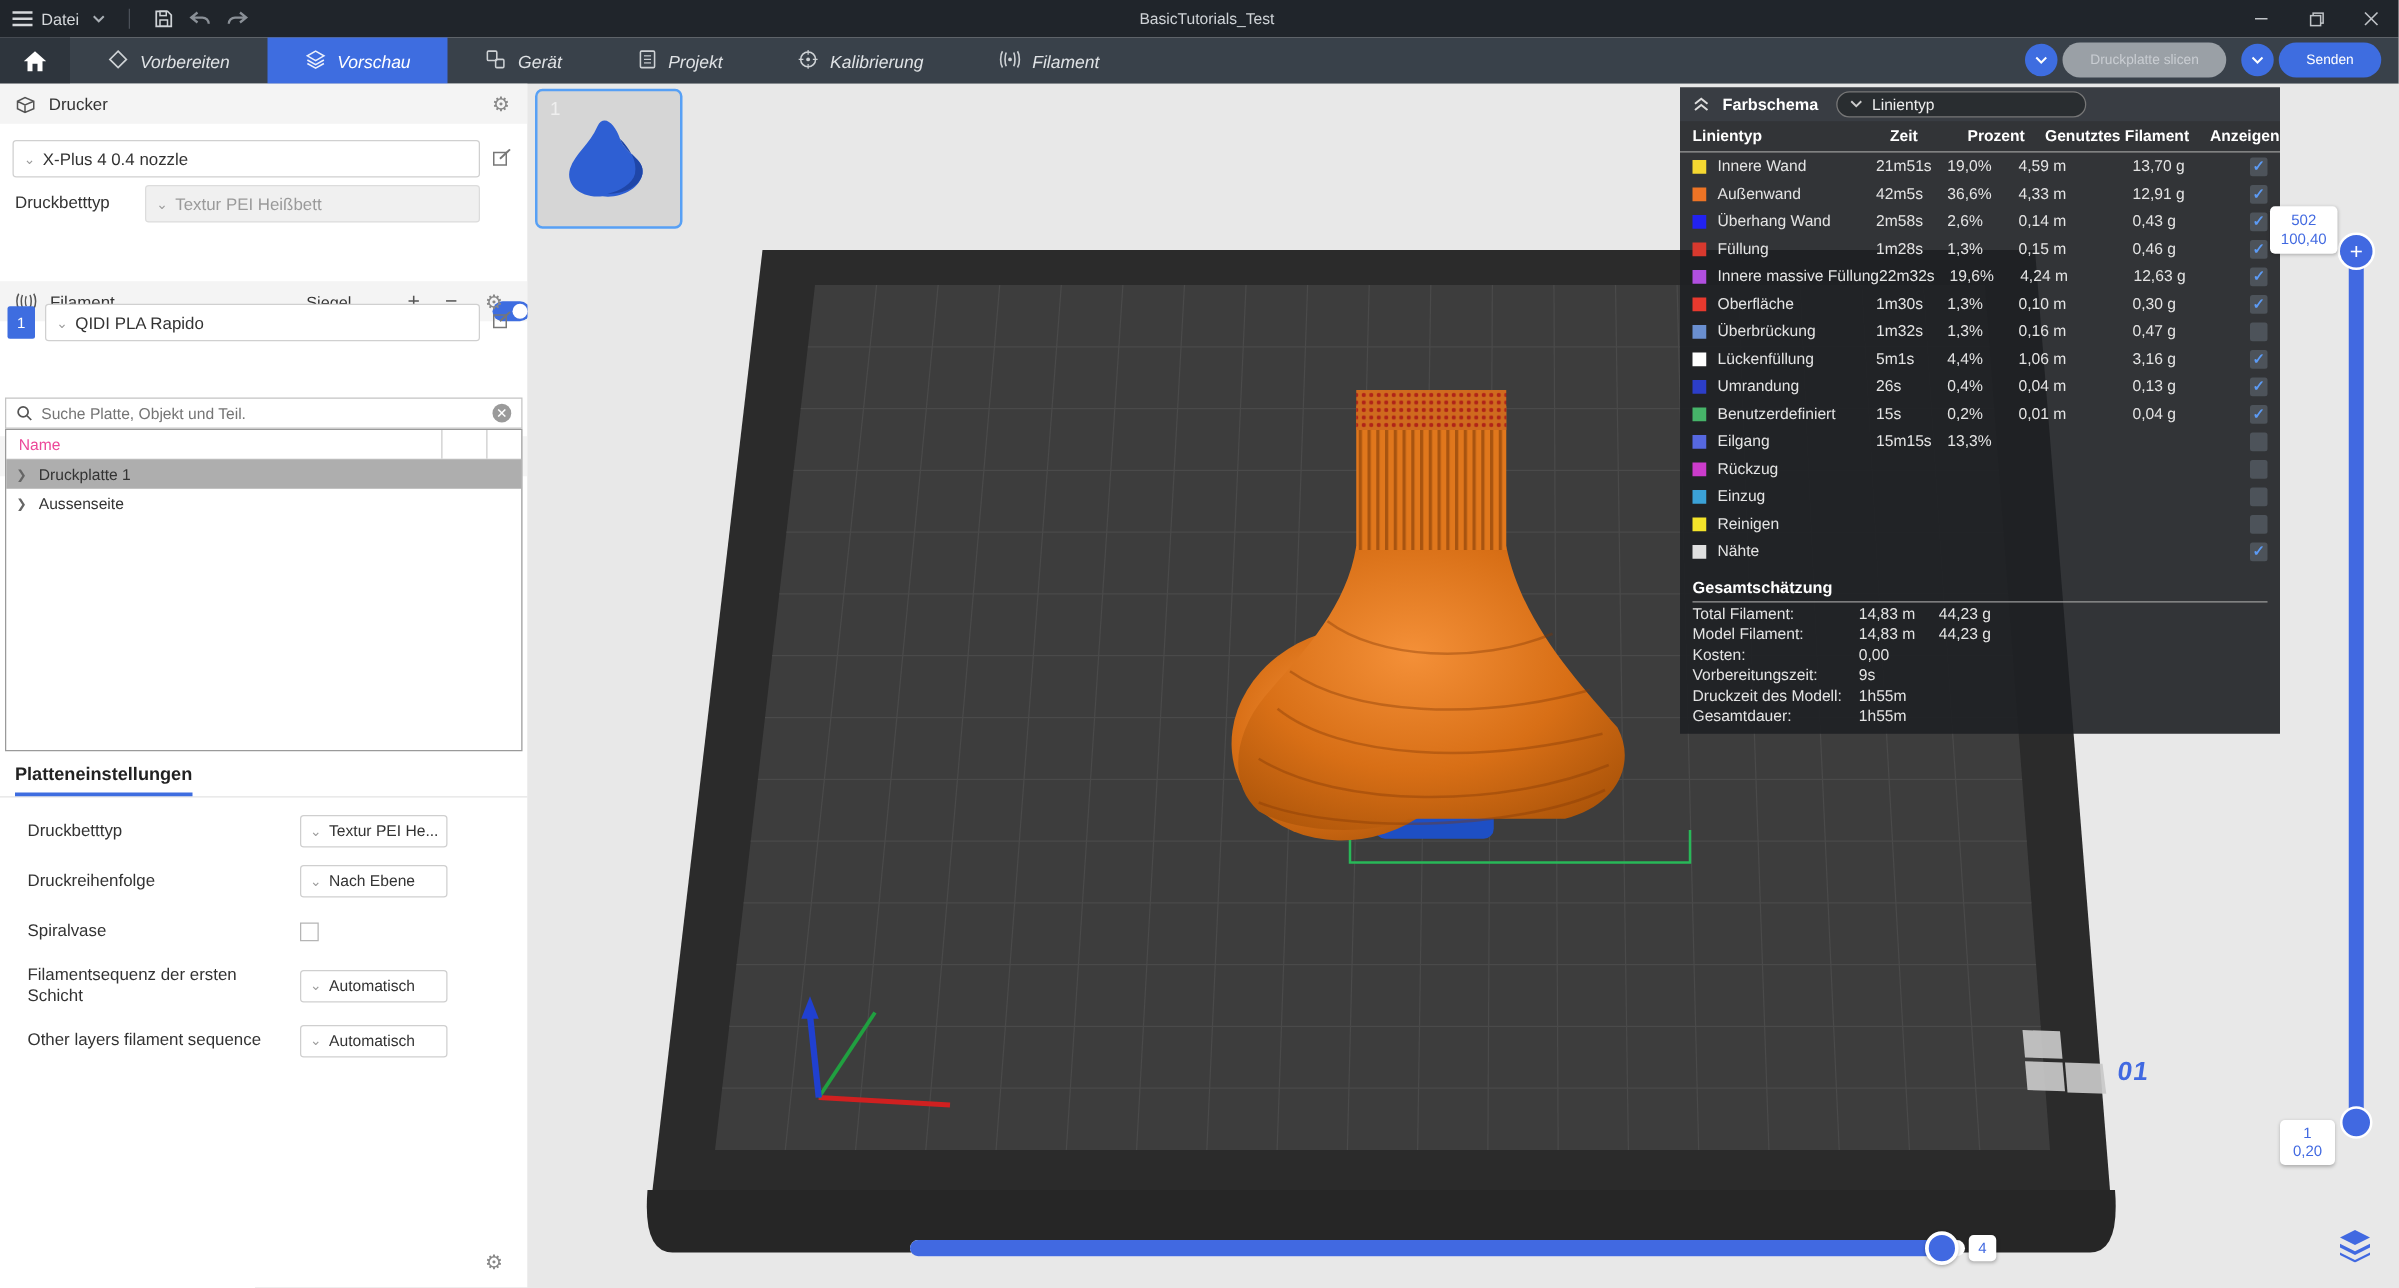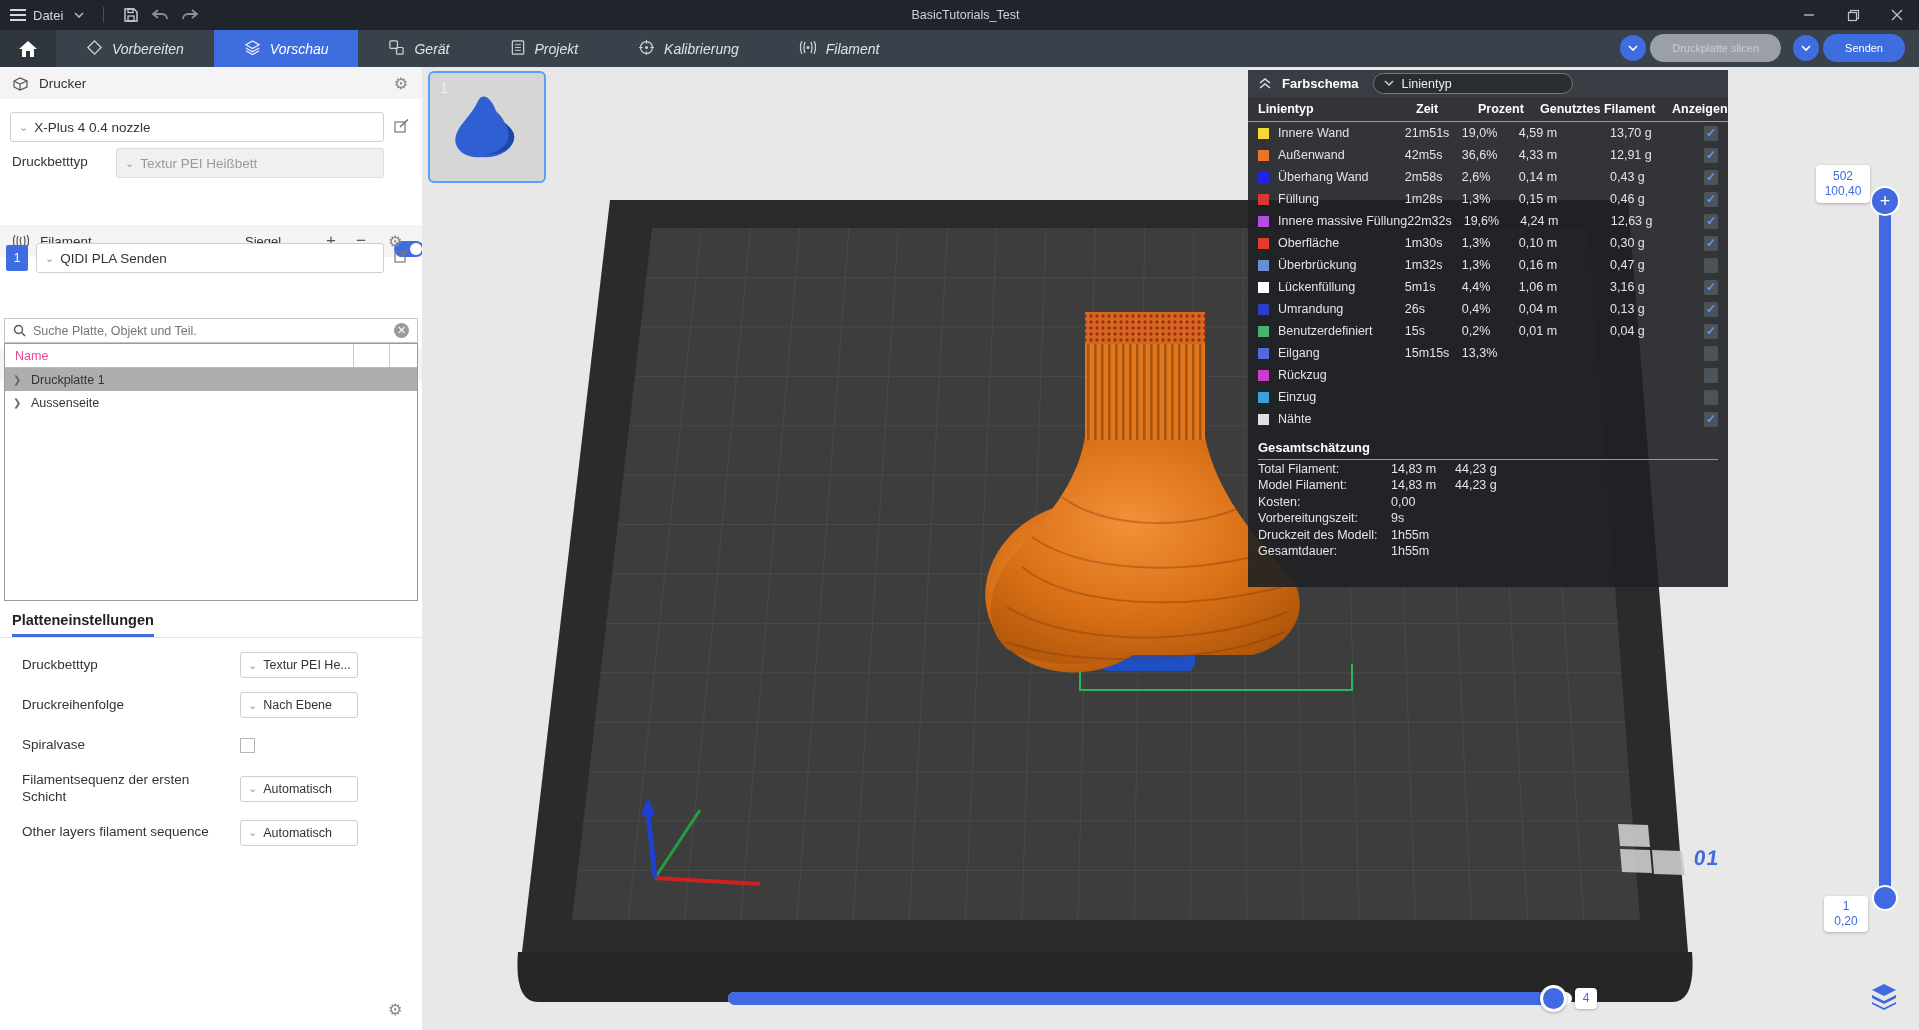--- a/index.html
+++ b/index.html
@@ -74,21 +74,21 @@
 
   
   #viewport { position:absolute; left:422px; top:67px; width:1497px; height:963px; background:#e8e8e8; }
   #scene { position:absolute; left:0; top:0; }
   #thumb-card { position:absolute; left:6px; top:4px; width:118px; height:112px; background:#d6d6d6;
     border:2px solid #57a0f5; border-radius:6px; }
   #thumb-num { position:absolute; left:10px; top:6px; color:#efefef; font-size:15px; }
   #plate-mark { position:absolute; left:1272px; top:779px; color:#4169e1; font-weight:bold; font-size:21px; transform:skewX(-8deg); letter-spacing:1px; }
 
   
-  #cs-panel { position:absolute; left:1248px; top:70px; width:480px; height:517px;
+  #cs-panel { position:absolute; left:1344px; top:70px; width:480px; height:517px;
     background:rgba(30,32,35,0.90); color:#e4e4e4; font-size:12.5px; }
   #cs-head { height:27px; background:rgba(58,62,67,0.95); display:flex; align-items:center; gap:10px; padding:0 10px; }
   #cs-title { font-weight:bold; color:#fff; font-size:13px; }
   #cs-select { margin-left:4px; width:200px; height:21px; border:1px solid #777; border-radius:11px;
     background:rgba(40,43,47,.9); display:flex; align-items:center; gap:8px; padding:0 10px; color:#eee; }
   #cs-cols { display:flex; align-items:center; height:25px; padding:0 10px; font-weight:bold; color:#fff; border-bottom:1px solid #9a9a9a; font-size:12.5px; }
   .c-name { width:158px; } .c-zeit { width:62px; } .c-proz { width:62px; } .c-fila { width:132px; } .c-anz { width:46px; }
   .cs-row { display:flex; align-items:center; height:22px; padding:0 10px; }
   .sw { width:11px; height:11px; margin-right:9px; flex:none; }
   .cs-name { width:138px; white-space:nowrap; }
@@ -277,21 +277,21 @@
       <span class="toggle on abs" style="left:292px; top:8px;">
           <i></i>
         </span>
       <span class="abs" style="left:326px; color:#555; font-size:17px;">+</span>
       <span class="abs" style="left:356px; color:#555; font-size:17px;">−</span>
       <span class="gear abs" style="left:388px;">⚙</span>
     </div>
     <div class="badge-1 abs" style="left:6px; top:178px;">1</div>
     <div class="select abs" style="left:36px; top:176px; width:348px;">
       <span class="chev">⌄</span>
-        <span>QIDI PLA Senden</span>
+        <span>QIDI PLA Rapido</span>
     </div>
     <svg class="abs" style="left:394px; top:182px;" width="16" height="16" viewBox="0 0 16 16">
         <rect x="1" y="3" width="10" height="10" fill="none" stroke="#777" stroke-width="1.2"></rect>
         <line x1="6" y1="8" x2="14" y2="0.5" stroke="#777" stroke-width="1.6"></line>
       </svg>
 
     <div class="sec-head abs" style="left:0; top:218px; width:422px;">
       <svg width="17" height="14" viewBox="0 0 17 14">
           <path d="M2,4 L8.5,1 L15,4 L8.5,7 Z" fill="none" stroke="#555" stroke-width="1.2"></path>
           <path d="M2,7.5 L8.5,10.5 L15,7.5 M2,10.5 L8.5,13.5 L15,10.5" fill="none" stroke="#555" stroke-width="1.2"></path>
@@ -623,20 +623,29 @@
         <div class="cs-row">
           <span class="sw" style="background:#3ba2d8"></span>
           <span class="cs-name">Einzug</span>
           <span class="cs-zeit"></span>
           <span class="cs-proz"></span>
           <span class="cs-len"></span>
           <span class="cs-wt"></span>
           <span class="cbx"></span>
         </div>
         <div class="cs-row">
+          <span class="sw" style="background:#f4e42a"></span>
+          <span class="cs-name">Reinigen</span>
+          <span class="cs-zeit"></span>
+          <span class="cs-proz"></span>
+          <span class="cs-len"></span>
+          <span class="cs-wt"></span>
+          <span class="cbx"></span>
+        </div>
+        <div class="cs-row">
           <span class="sw" style="background:#e0e0e0"></span>
           <span class="cs-name">Nähte</span>
           <span class="cs-zeit"></span>
           <span class="cs-proz"></span>
           <span class="cs-len"></span>
           <span class="cs-wt"></span>
           <span class="cbx">✓</span>
         </div>
       </div>
     <div id="cs-totals">

